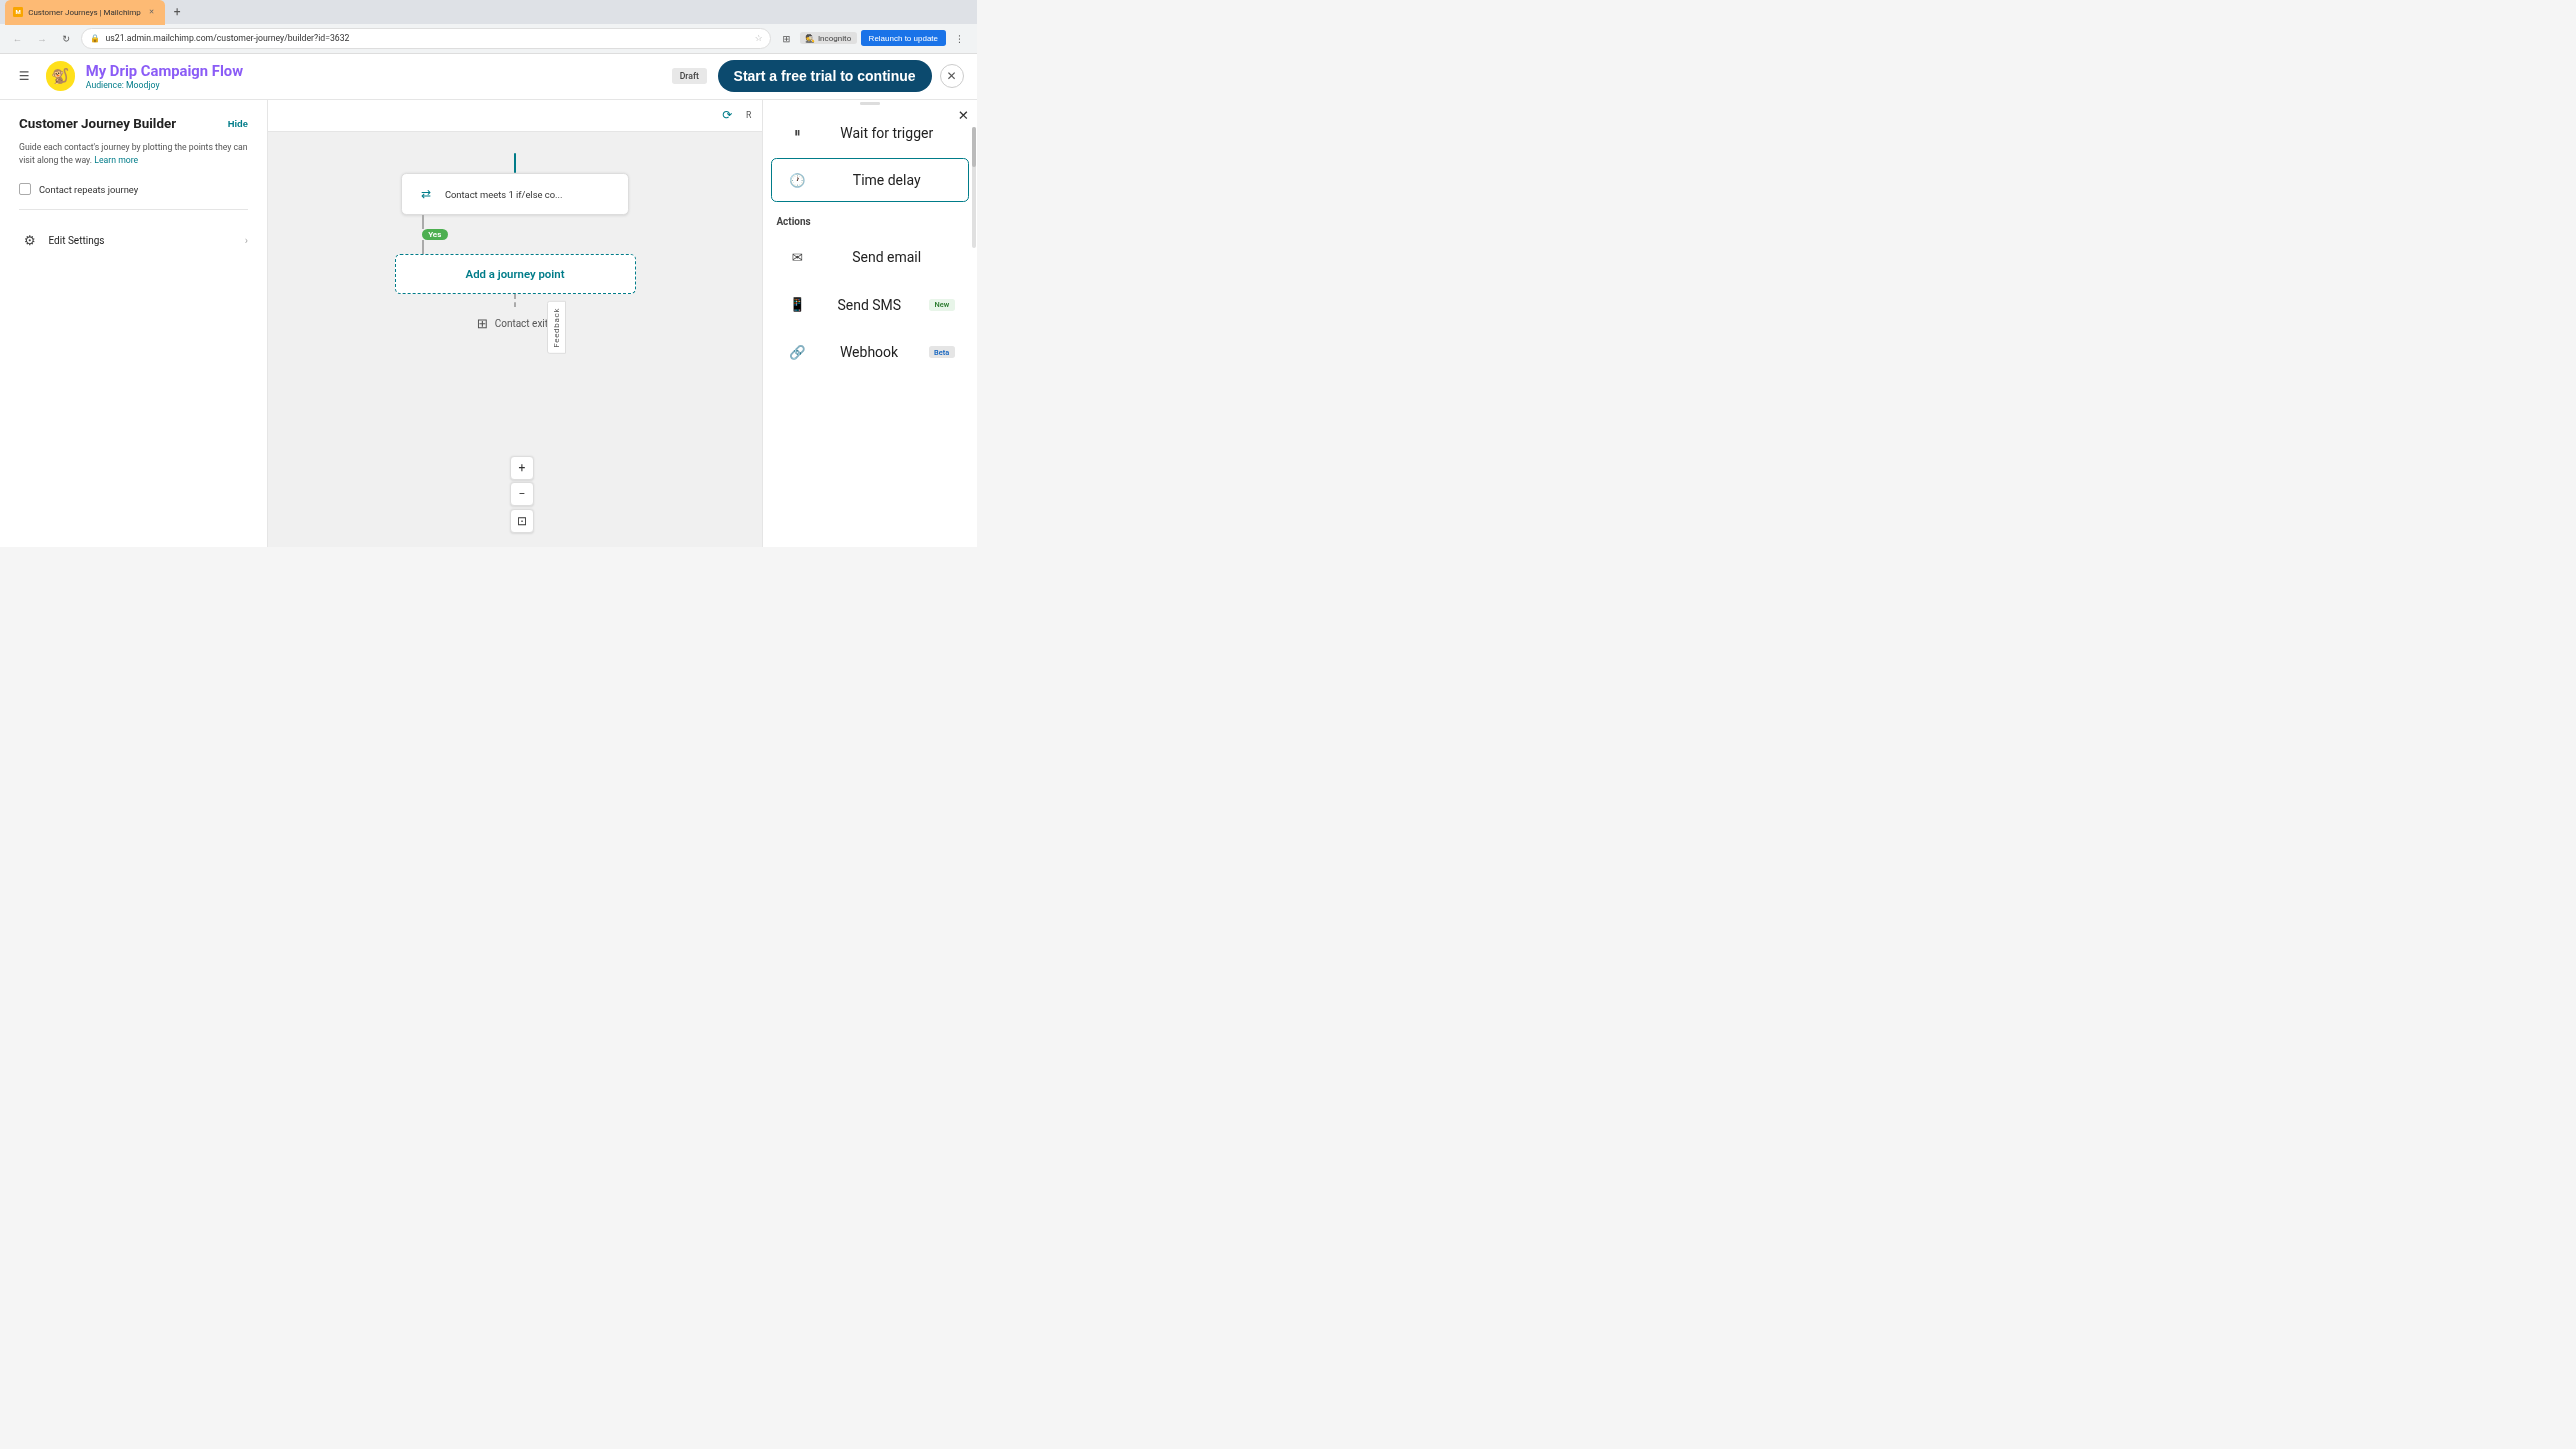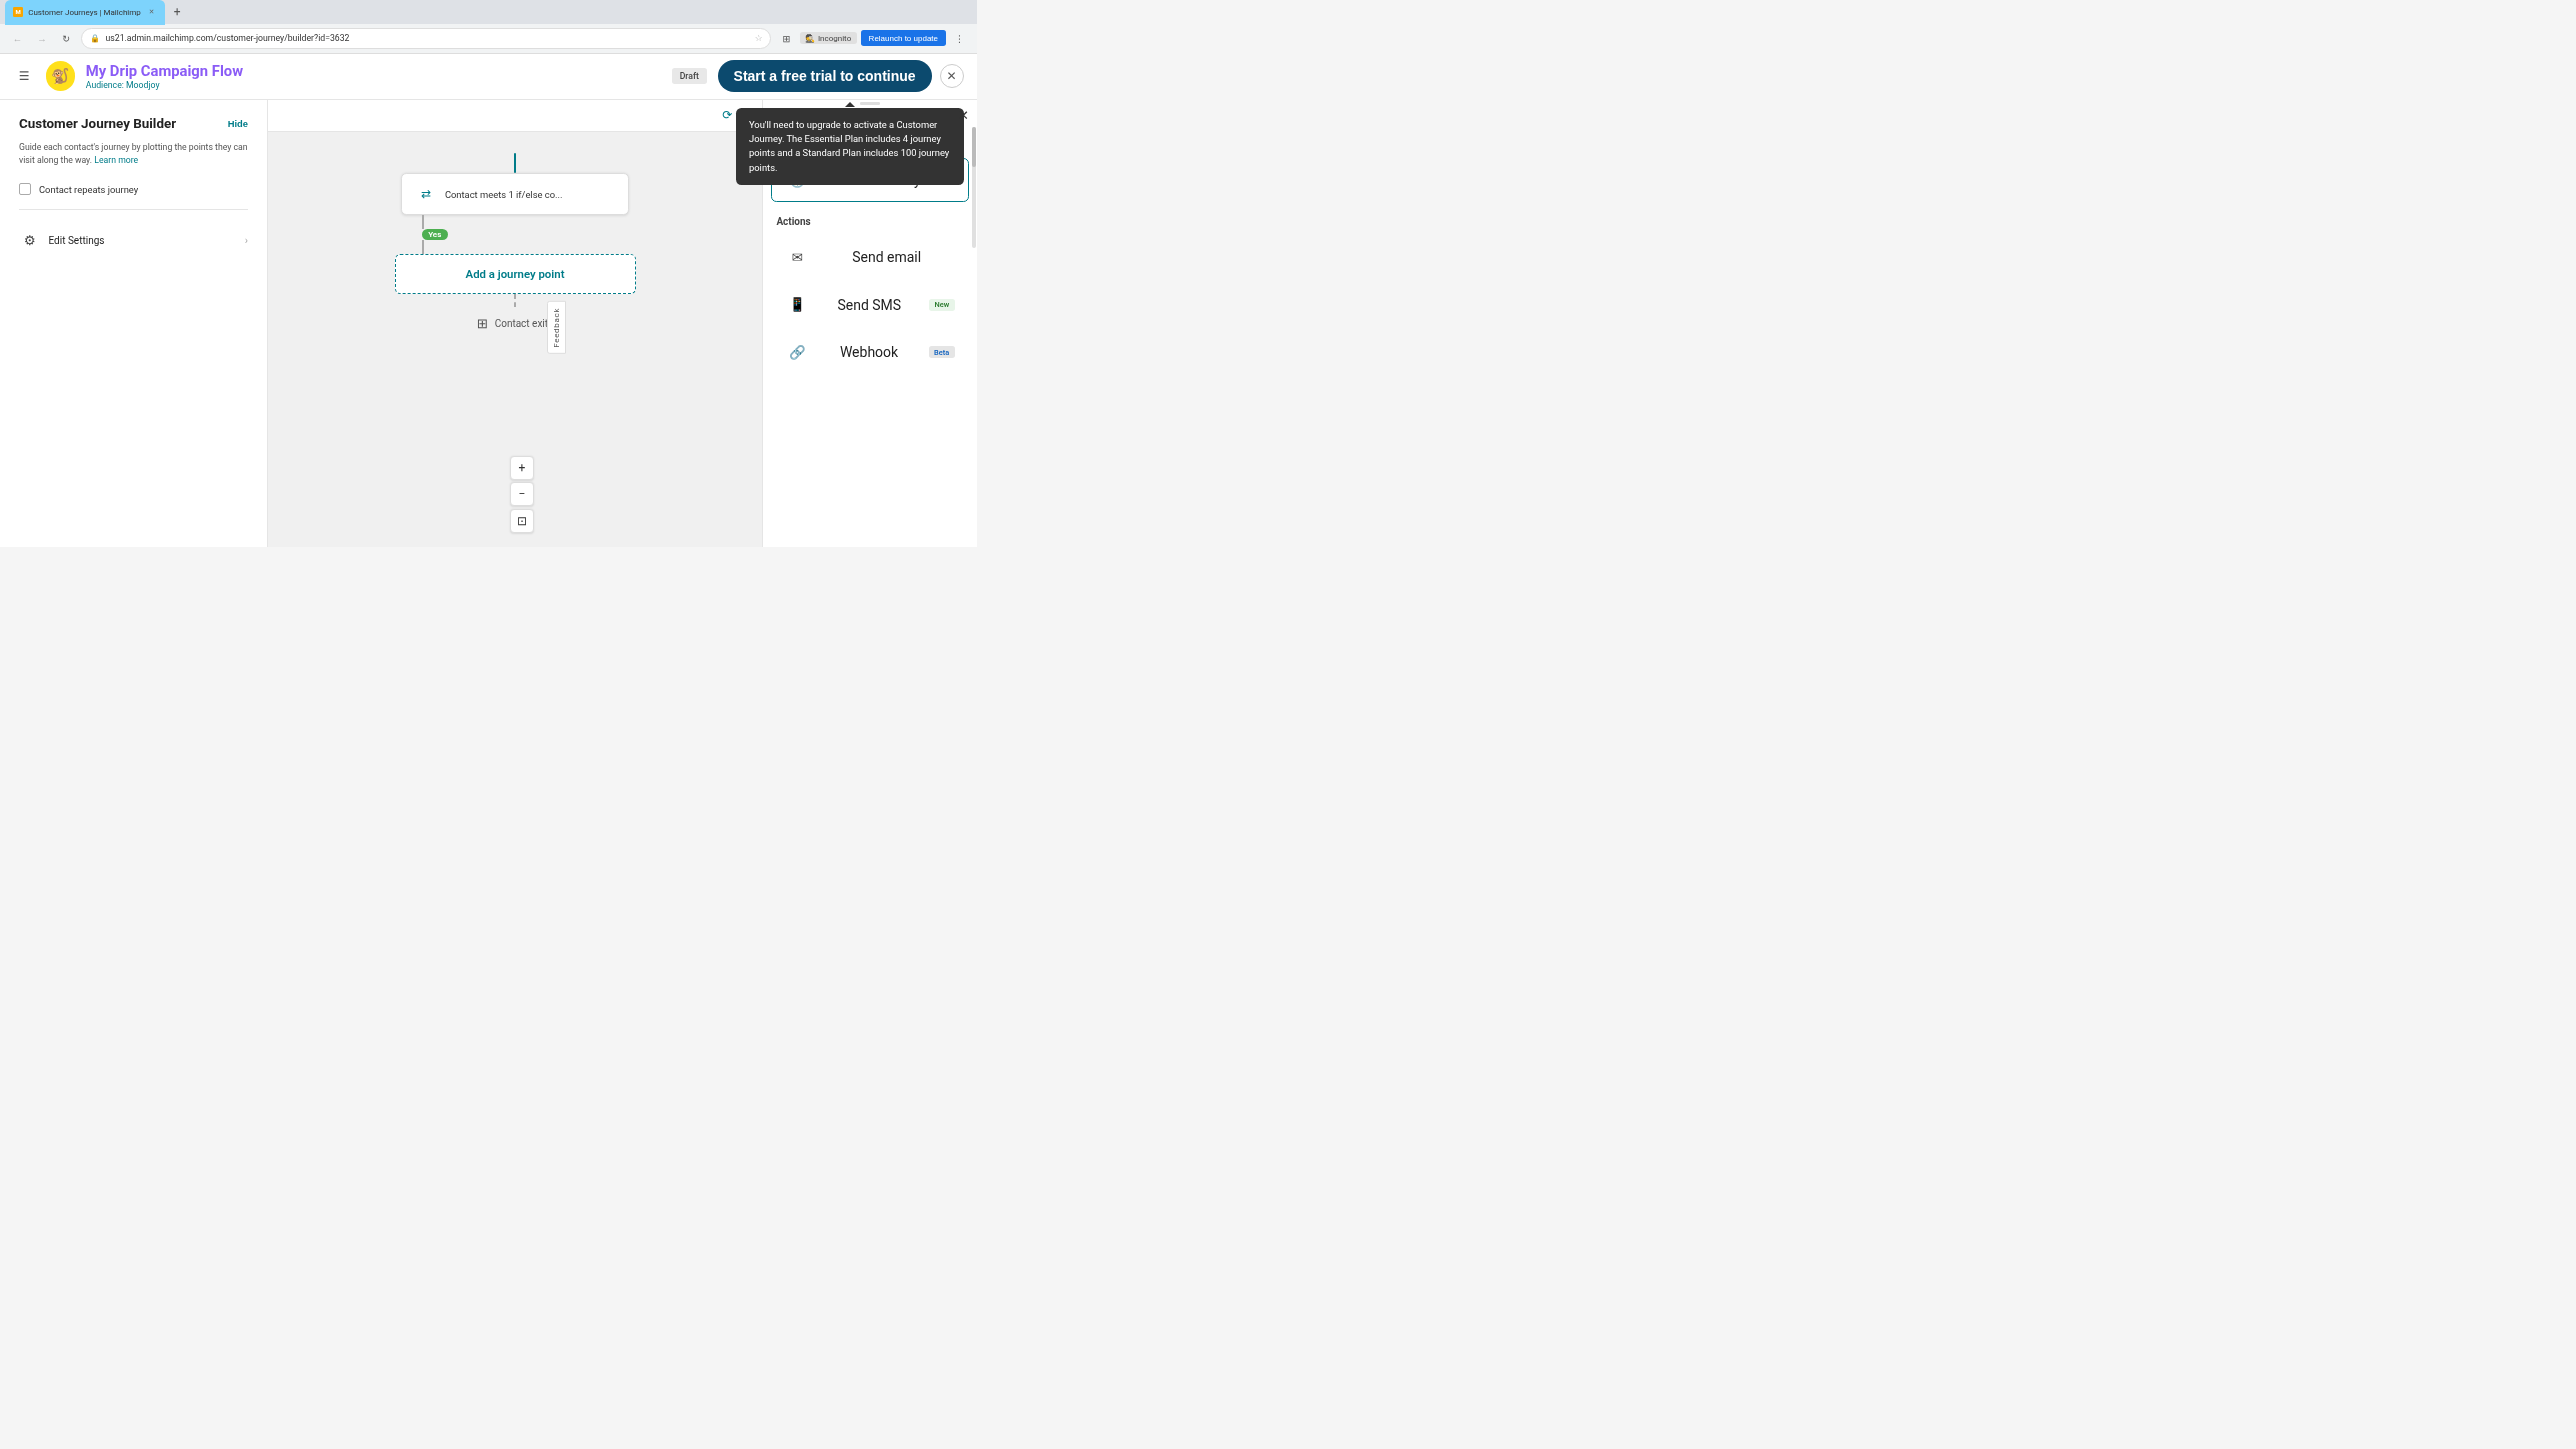--- a/index.html
+++ b/index.html
@@ -21,21 +21,21 @@
       background: #dee1e6;
       height: 24px;
       display: flex;
       align-items: center;
       padding: 0 5.4px;
       gap: 2.7px;
     }
     .browser-tab {
       display: flex;
       align-items: center;
-      background: #7dd3fc;
+      background: #fdba74;
       border-radius: 5.4px 5.4px 0 0;
       padding: 0 8px;
       height: 25px;
       gap: 5.4px;
       font-size: 8px;
       color: #333;
       min-width: 121px;
     }
     .tab-favicon {
       width: 9.4px;
@@ -598,23 +598,20 @@
       <div class="header-audience">
         <span>Audience: </span><span>Moodjoy</span>
       </div>
     </div>
     <div class="draft-badge">Draft</div>
     <div class="header-actions">
       <button class="start-trial-btn">Start a free trial to continue</button>
       <div class="close-btn">✕</div>
     </div>
 
-    <div class="trial-tooltip">
-      <span>You'll need to upgrade to activate a Customer Journey. The Essential Plan includes 4 journey points and a Standard Plan includes 100 journey points.</span>
-    </div>
   </div>
 
   <div class="main-layout">
 
     <div class="sidebar">
       <div class="sidebar-header">
         <div class="sidebar-title">Customer Journey Builder</div>
         <button class="hide-btn">Hide</button>
       </div>
       <div class="sidebar-desc">

